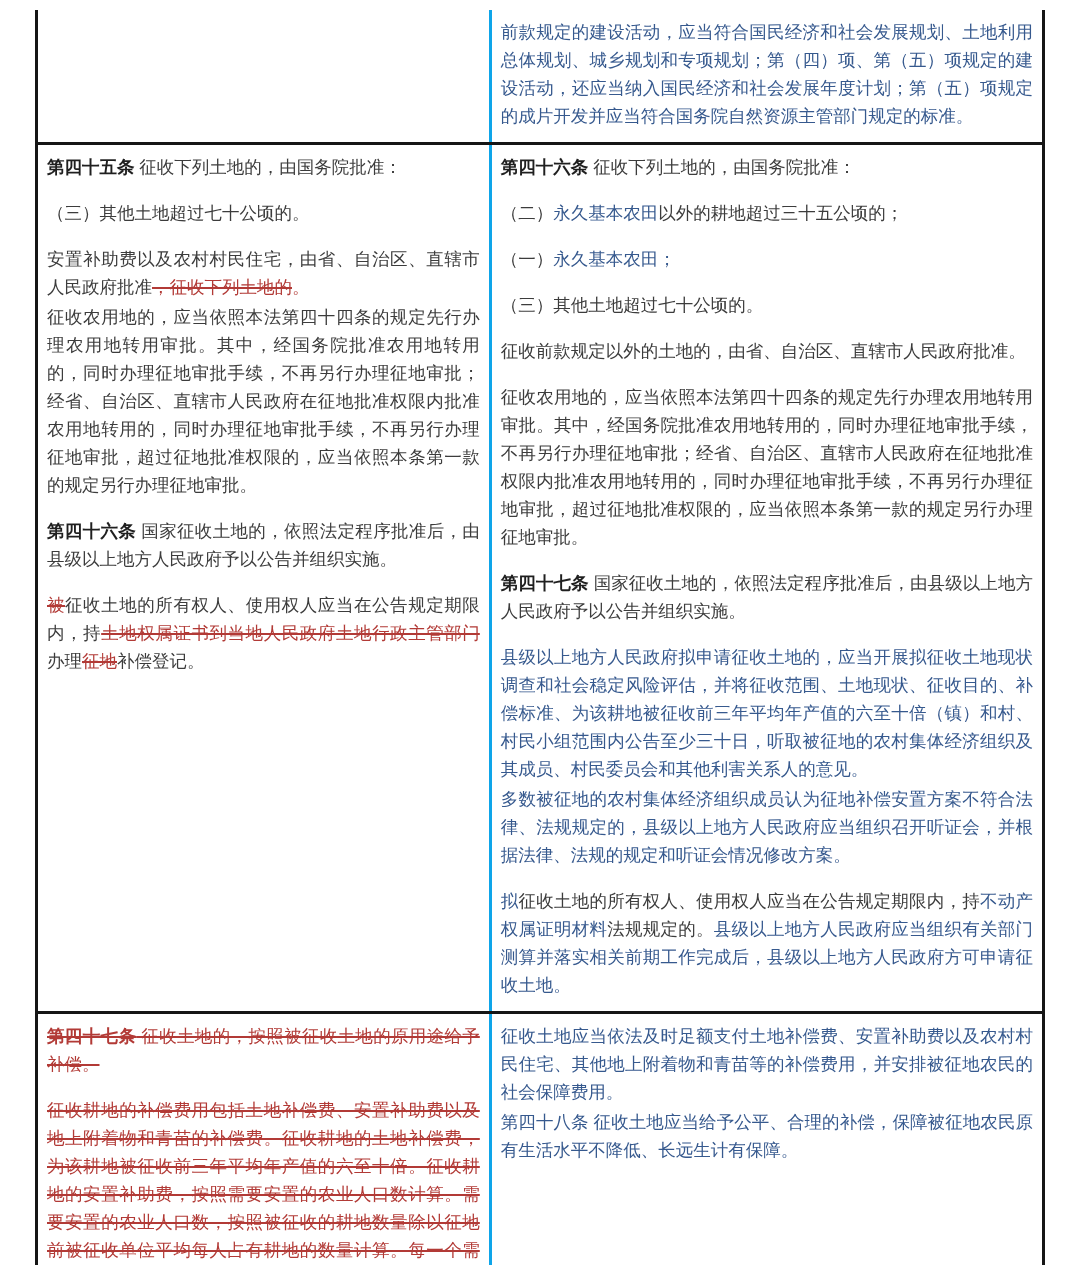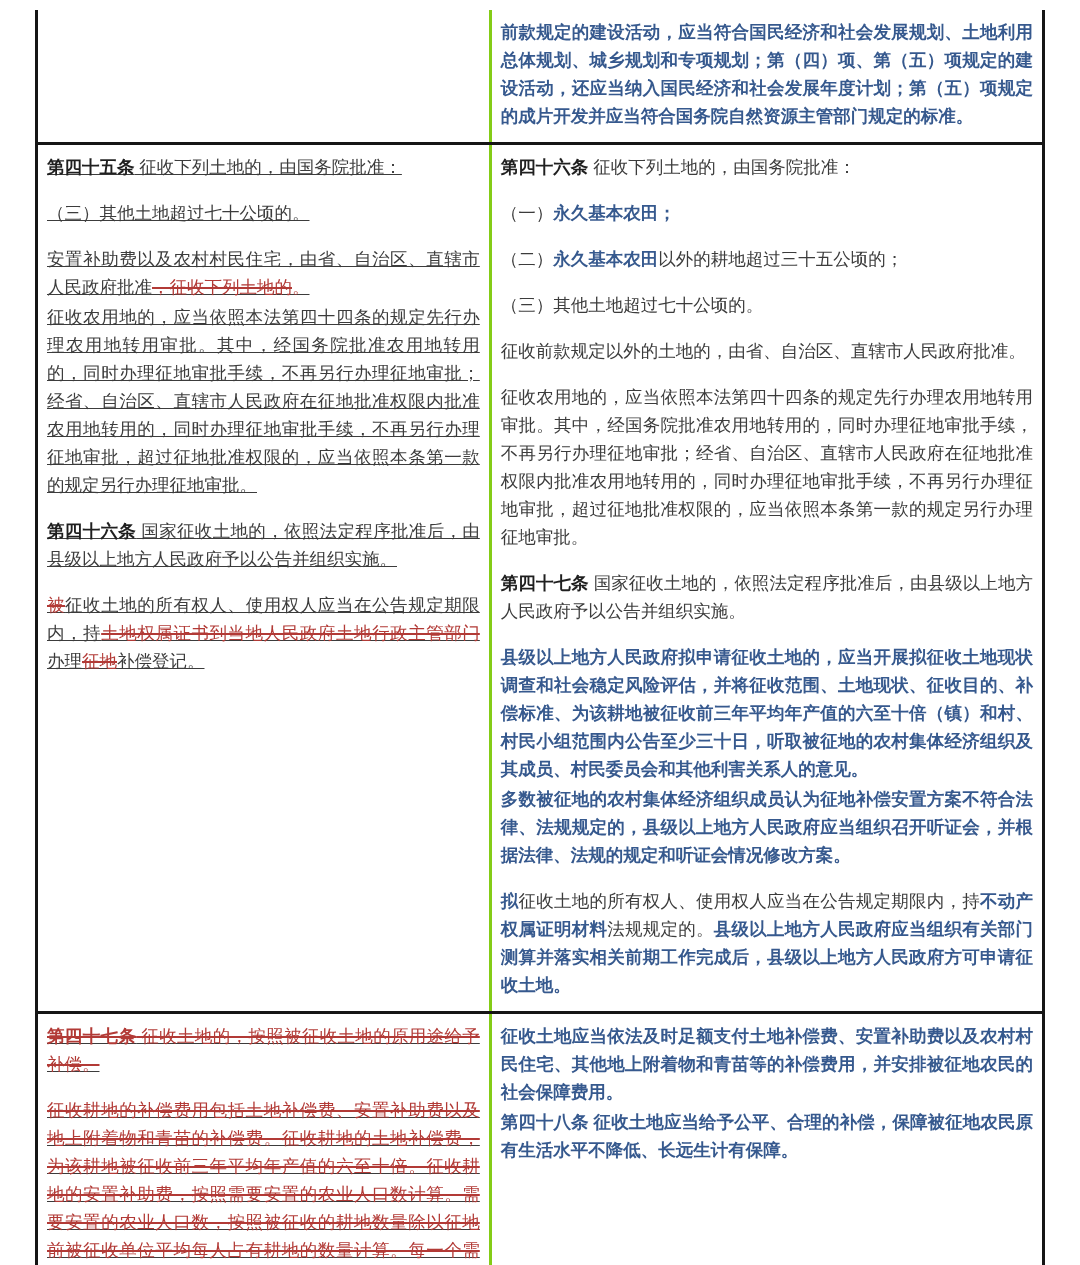--- a/index.html
+++ b/index.html
@@ -38,35 +38,34 @@
   .tcell {
     box-sizing: border-box;
     padding: 8px 9px 12px 9px;
     font-size: 17.5px;
     line-height: 28px;
     text-align: justify;
     color: var(--c-normal, #3c3c3c);
   }
   .tcell.left {
     width: 45.2%;
-    border-right: 3px solid #84cc16;
-    text-decoration: underline;
+    border-right: 3px solid #0ea5e9;
   }
   .tcell.right {
     width: 54.8%;
   }
   .para { margin: 0; }
   .para.g0 { margin-top: 2px; }
   .para.g1 { margin-top: 18px; }
   .para.g2 { margin-top: 18px; }
   .para.g4 { margin-top: 92px; }
   .para:first-child { margin-top: 0; }
   .run.normal { color: var(--c-normal, #3c3c3c); }
   .run.bold   { color: var(--c-heading, #1f1f1f); font-weight: 700; }
-  .run.add    { color: var(--c-added, #36598e); font-weight: 700; }
+  .run.add    { color: var(--c-added, #36598e); font-weight: 400; }
   .run.del    {
     color: var(--c-deleted, #b23a36);
     text-decoration: line-through;
     text-decoration-thickness: 2px;
   }
   .run.delbold {
     color: var(--c-deleted, #b23a36);
     font-weight: 700;
     text-decoration: line-through;
     text-decoration-thickness: 2px;
@@ -88,22 +87,22 @@
         <div class="tcell left">
           <p class="para g0"><span class="run bold">第四十五条</span><span class="run normal"> 征收下列土地的，由国务院批准：</span></p>
           <p class="para g1"><span class="run normal">（三）其他土地超过七十公顷的。</span></p>
           <p class="para g1"><span class="run normal">安置补助费以及农村村民住宅，由省、自治区、直辖市人民政府批准</span><span class="run del">，征收下列土地的</span><span class="run red">。</span></p>
           <p class="para g0"><span class="run normal">征收农用地的，应当依照本法第四十四条的规定先行办理农用地转用审批。其中，经国务院批准农用地转用的，同时办理征地审批手续，不再另行办理征地审批；经省、自治区、直辖市人民政府在征地批准权限内批准农用地转用的，同时办理征地审批手续，不再另行办理征地审批，超过征地批准权限的，应当依照本条第一款的规定另行办理征地审批。</span></p>
           <p class="para g2"><span class="run bold">第四十六条</span><span class="run normal"> 国家征收土地的，依照法定程序批准后，由县级以上地方人民政府予以公告并组织实施。</span></p>
           <p class="para g1"><span class="run del">被</span><span class="run normal">征收土地的所有权人、使用权人应当在公告规定期限内，持</span><span class="run del">土地权属证书到当地人民政府土地行政主管部门</span><span class="run normal">办理</span><span class="run del">征地</span><span class="run normal">补偿登记。</span></p>
         </div>
         <div class="tcell right">
           <p class="para g0"><span class="run bold">第四十六条</span><span class="run normal"> 征收下列土地的，由国务院批准：</span></p>
+          <p class="para g1"><span class="run normal">（二）</span><span class="run add">永久基本农田</span><span class="run normal">以外的耕地超过三十五公顷的；</span></p>
           <p class="para g1"><span class="run normal">（一）</span><span class="run add">永久基本农田；</span></p>
-          <p class="para g1"><span class="run normal">（二）</span><span class="run add">永久基本农田</span><span class="run normal">以外的耕地超过三十五公顷的；</span></p>
           <p class="para g1"><span class="run normal">（三）其他土地超过七十公顷的。</span></p>
           <p class="para g1"><span class="run normal">征收前款规定以外的土地的，由省、自治区、直辖市人民政府批准。</span></p>
           <p class="para g1"><span class="run normal">征收农用地的，应当依照本法第四十四条的规定先行办理农用地转用审批。其中，经国务院批准农用地转用的，同时办理征地审批手续，不再另行办理征地审批；经省、自治区、直辖市人民政府在征地批准权限内批准农用地转用的，同时办理征地审批手续，不再另行办理征地审批，超过征地批准权限的，应当依照本条第一款的规定另行办理征地审批。</span></p>
           <p class="para g2"><span class="run bold">第四十七条</span><span class="run normal"> 国家征收土地的，依照法定程序批准后，由县级以上地方人民政府予以公告并组织实施。</span></p>
           <p class="para g1"><span class="run add">县级以上地方人民政府拟申请征收土地的，应当开展拟征收土地现状调查和社会稳定风险评估，并将征收范围、土地现状、征收目的、补偿标准、为该耕地被征收前三年平均年产值的六至十倍（镇）和村、村民小组范围内公告至少三十日，听取被征地的农村集体经济组织及其成员、村民委员会和其他利害关系人的意见。</span></p>
           <p class="para g0"><span class="run add">多数被征地的农村集体经济组织成员认为征地补偿安置方案不符合法律、法规规定的，县级以上地方人民政府应当组织召开听证会，并根据法律、法规的规定和听证会情况修改方案。</span></p>
           <p class="para g1"><span class="run add">拟</span><span class="run normal">征收土地的所有权人、使用权人应当在公告规定期限内，持</span><span class="run add">不动产权属证明材料</span><span class="run normal">法规规定的。</span><span class="run add">县级以上地方人民政府应当组织有关部门测算并落实相关前期工作完成后，县级以上地方人民政府方可申请征收土地。</span></p>
         </div>
       </div>
       <div class="trow">

